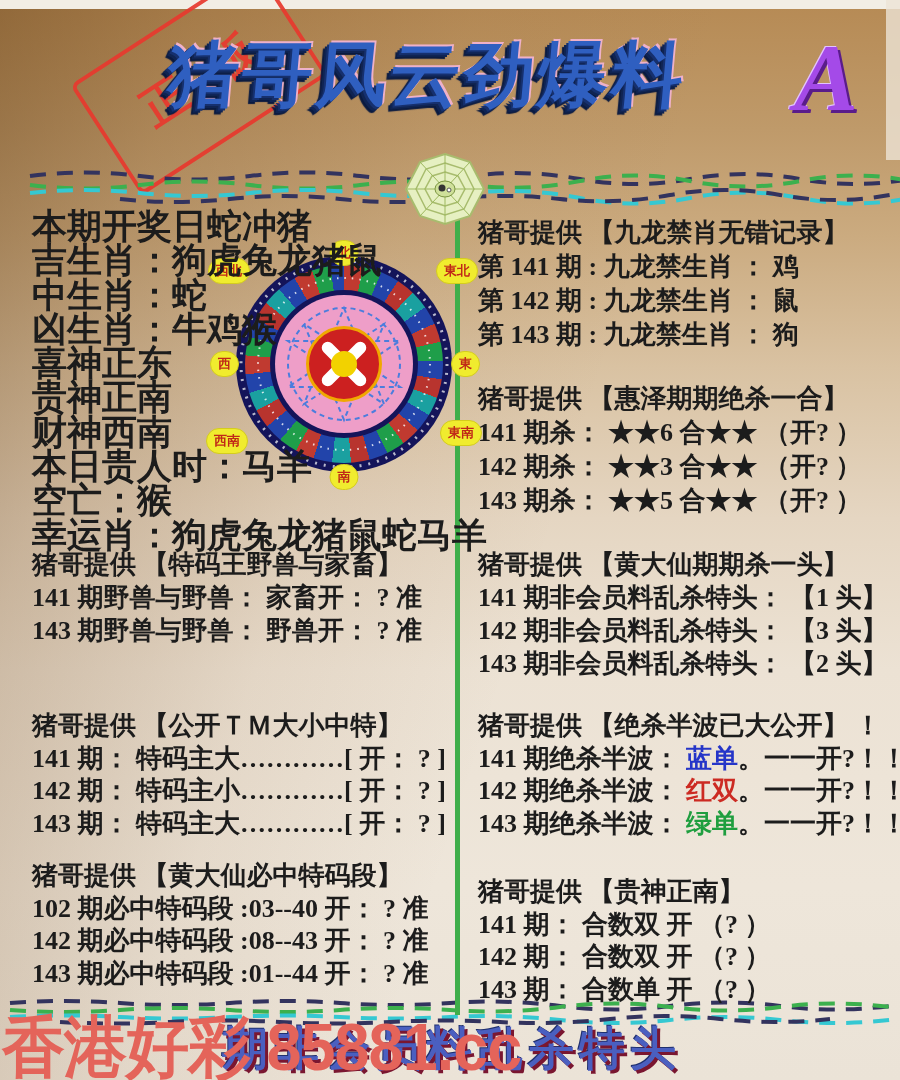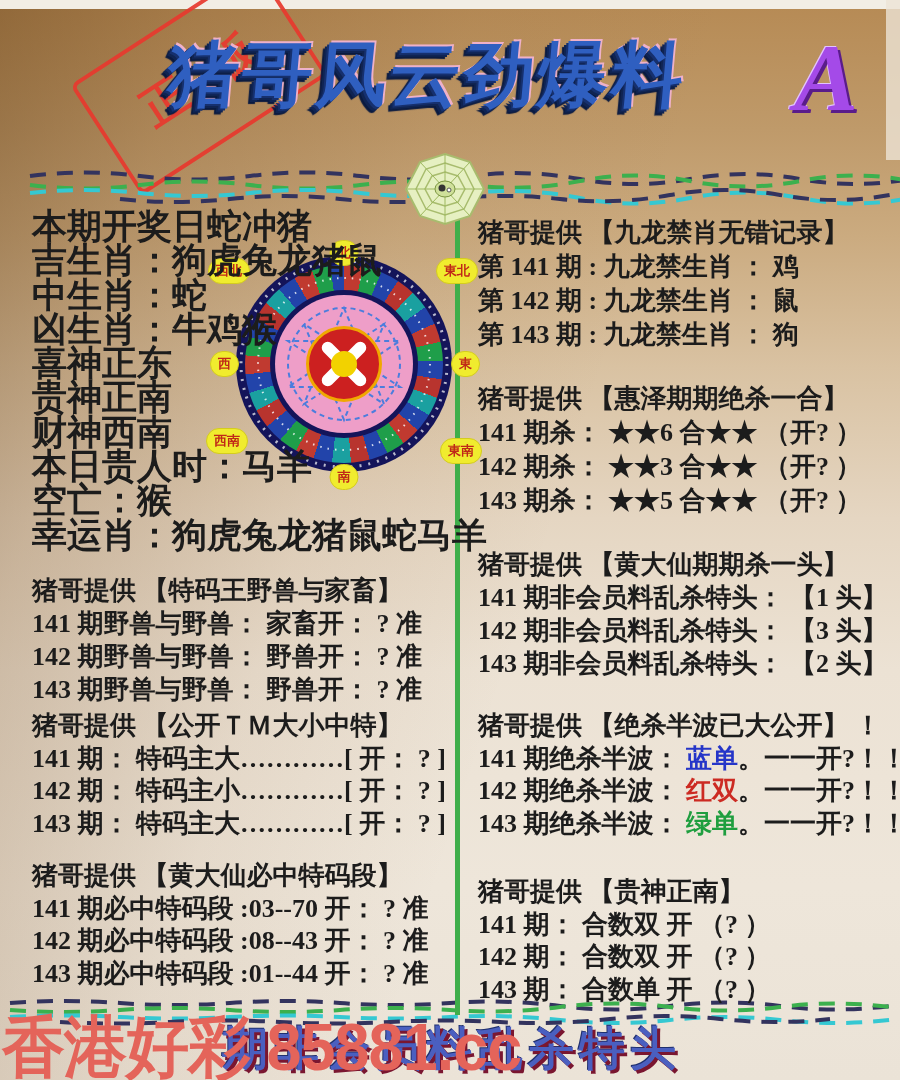--- a/index.html
+++ b/index.html
@@ -59,21 +59,21 @@
   .w-hub{position:absolute;left:50%;top:50%;width:26px;height:26px;border-radius:50%;background:#f2d200;transform:translate(-50%,-50%);}
   .w-svg{position:absolute;inset:0;}
   .dir{
     position:absolute;background:#f0ec2e;border:1px solid #d4cc1e;border-radius:14px;
     color:#c02818;font-size:13px;font-weight:bold;padding:3px 7px;white-space:nowrap;
     font-family:"Liberation Sans",sans-serif;
   }
   .dir.n{top:-16px;left:50%;transform:translateX(-50%);}
   .dir.ne{top:2px;right:-26px;}
   .dir.e{top:44%;right:-28px;}
-  .dir.se{bottom:8px;right:-30px;}
+  .dir.se{bottom:26px;right:-30px;}
   .dir.s{bottom:-18px;left:50%;transform:translateX(-50%);}
   .dir.sw{bottom:18px;left:-30px;}
   .dir.w{top:44%;left:-26px;}
   .dir.nw{top:2px;left:-28px;}
 
   
   .section{position:absolute;width:430px;z-index:3;}
   .sec-head{font-size:26px;font-weight:bold;white-space:nowrap;}
   .row{font-size:26px;font-weight:bold;white-space:nowrap;}
   .lh33 .sec-head,.lh33 .row{line-height:33px;}
@@ -169,37 +169,36 @@
     <div class="dir n">北</div>
     <div class="dir ne">東北</div>
     <div class="dir e">東</div>
     <div class="dir se">東南</div>
     <div class="dir s">南</div>
     <div class="dir sw">西南</div>
     <div class="dir w">西</div>
     <div class="dir nw">西北</div>
   </div>
 
-  <div class="section lh33" style="left:32px;top:574px">
+  <div class="section lh33" style="left:32px;top:548px">
     <div class="sec-head"><span>猪哥提供</span> <span>【特码王野兽与家畜】</span></div>
     <div class="row">141 期野兽与野兽：  家畜开：  ? 准</div>
-    <div class="row">142 期野兽与野兽：  野兽开：  ? 准</div>
     <div class="row">143 期野兽与野兽：  野兽开：  ? 准</div>
   </div>
 
   <div class="section lh32" style="left:32px;top:710px">
     <div class="sec-head"><span>猪哥提供</span> <span>【公开ＴＭ大小中特】</span></div>
     <div class="row">141 期：  特码主大…………[ 开：  ?  ]</div>
     <div class="row">142 期：  特码主小…………[ 开：  ?  ]</div>
     <div class="row">143 期：  特码主大…………[ 开：  ?  ]</div>
   </div>
 
   <div class="section lh32" style="left:32px;top:860px">
     <div class="sec-head"><span>猪哥提供</span> <span>【黄大仙必中特码段】</span></div>
-    <div class="row">141 期必中特码段 :03--70 开：  ? 准</div>
+    <div class="row">102 期必中特码段 :03--40 开：  ? 准</div>
     <div class="row">142 期必中特码段 :08--43 开：  ? 准</div>
     <div class="row">143 期必中特码段 :01--44 开：  ? 准</div>
   </div>
 
   <div class="section lh34" style="left:478px;top:216px">
     <div class="sec-head"><span>猪哥提供</span> <span>【九龙禁肖无错记录】</span></div>
     <div class="row">第 141 期 : 九龙禁生肖 ：  鸡</div>
     <div class="row">第 142 期 : 九龙禁生肖 ：  鼠</div>
     <div class="row">第 143 期 : 九龙禁生肖 ：  狗</div>
   </div>

